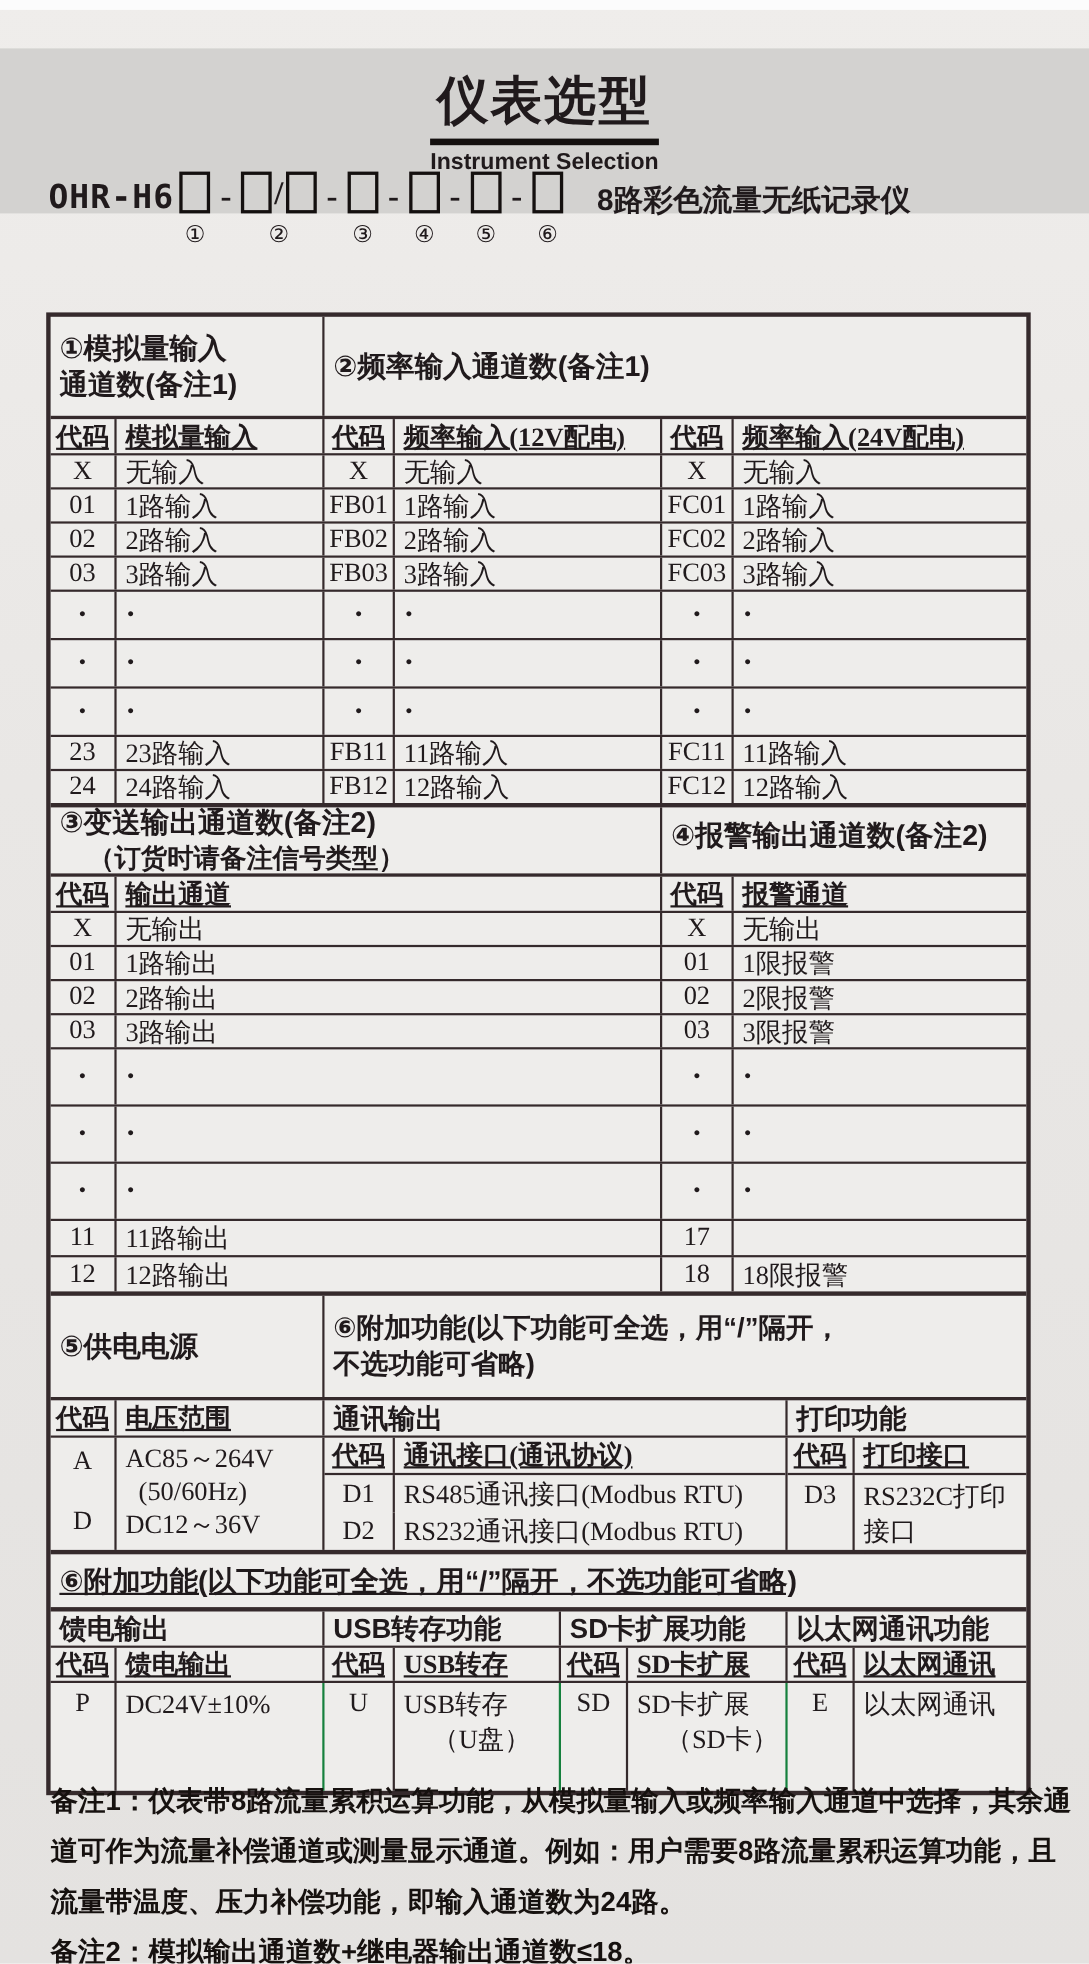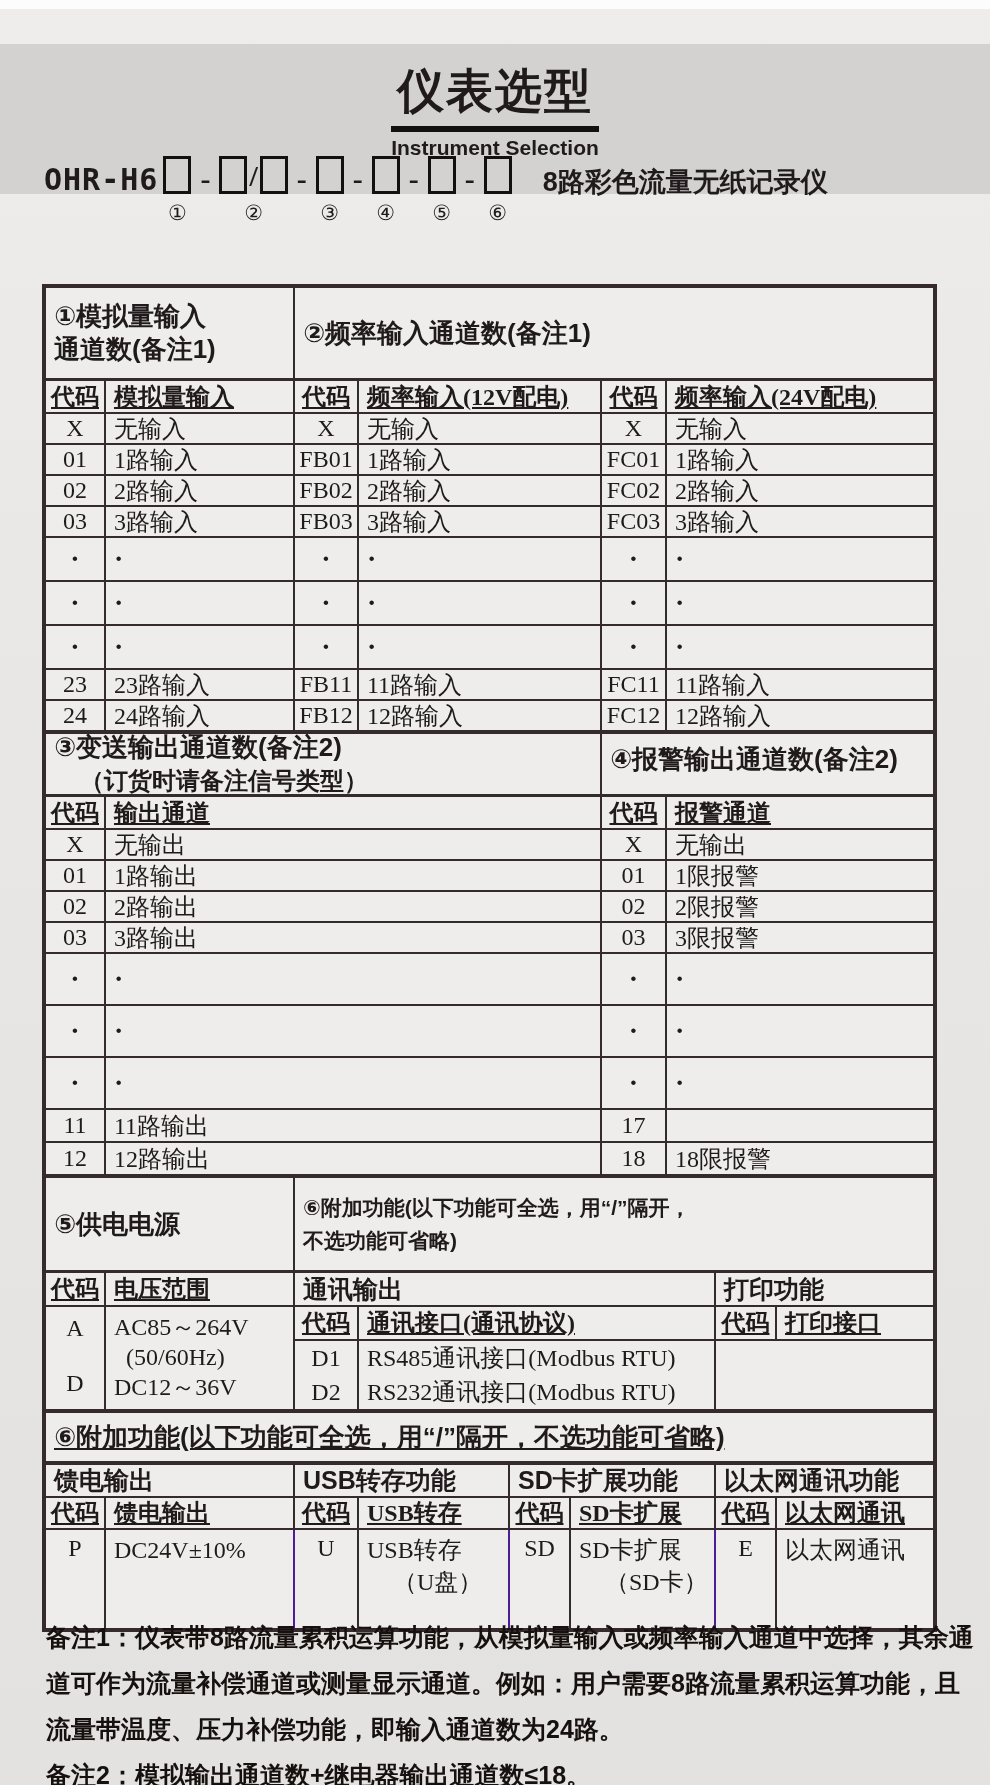--- a/index.html
+++ b/index.html
@@ -53,21 +53,21 @@
   .blk{box-sizing:border-box;border-right:2px solid #352a2c;}
   .blk.last{border-right:none;}
   .pcode{display:flex;flex-direction:column;align-items:center;justify-content:space-between;
      box-sizing:border-box;padding:8px 0 12px 0;font-size:24px;}
   .pval{display:flex;flex-direction:column;align-items:flex-start;justify-content:space-between;
      box-sizing:border-box;padding:6px 0 8px 8px;font-size:24px;line-height:28px;}
   .pval .ind{padding-left:12px;}
   .subrow{display:grid;box-sizing:border-box;}
   .subrow.bb{border-bottom:2px solid #352a2c;}
   .vcol{display:flex;flex-direction:column;align-items:flex-start;padding:4px 0 0 8px;box-sizing:border-box;
-        font-size:24px;line-height:32px;border-right:2px solid #4c1d95;}
+        font-size:24px;line-height:32px;border-right:2px solid #15803d;}
   .vcol.last{border-right:none;}
   .codetop{display:flex;justify-content:center;align-items:flex-start;padding-top:5px;box-sizing:border-box;
         font-size:24px;border-right:2px solid #352a2c;}
   
   .notes{position:absolute;left:46px;top:1614px;width:910px;
      font-family:"Liberation Sans","DejaVu Sans",sans-serif;font-weight:600;font-size:25px;color:#16110f;}
   .notes div{height:46px;line-height:46px;white-space:nowrap;}
 </style>
 </head>
 <body>
@@ -270,21 +270,21 @@
     </div>
     <div class="tr gB h33">
       <div class="td code">12</div>
       <div class="td">12路输出</div>
       <div class="td code">18</div>
       <div class="td last">18限报警</div>
     </div>
 
     <div class="tr t4 gC1 h76">
       <div class="td sechead">⑤供电电源</div>
-      <div class="td last two sechead" style="font-size:21px;">
+      <div class="td last two sechead" style="font-size:25px;">
         <span>⑥附加功能(以下功能可全选，用“/”隔开，</span>
         <span>不选功能可省略)</span>
       </div>
     </div>
     <div class="tr t3 gC2 h35">
       <div class="td code colhead">代码</div>
       <div class="td colhead">电压范围</div>
       <div class="td sechead" style="font-size:25px;">通讯输出</div>
       <div class="td last sechead" style="font-size:25px;">打印功能</div>
     </div>
@@ -309,20 +309,27 @@
         </div>
         <div class="subrow gComm h34">
           <div class="td code">D2</div>
           <div class="td last">RS232通讯接口(Modbus RTU)</div>
         </div>
       </div>
       <div class="blk last" style="width:217px;">
         <div class="subrow gPrint h34 bb">
           <div class="td code colhead">代码</div>
           <div class="td last colhead">打印接口</div>
+        </div>
+        <div class="subrow gPrint h70">
+          <div class="codetop">D3</div>
+          <div class="vcol last">
+            <span>RS232C打印</span>
+            <span>接口</span>
+          </div>
         </div>
       </div>
     </div>
 
     <div class="tr t4 h52" style="grid-template-columns:1fr;text-decoration:underline;">
       <div class="td last sechead">⑥附加功能(以下功能可全选，用“/”隔开，不选功能可省略)</div>
     </div>
     <div class="tr t4 gD2 h35">
       <div class="td sechead" style="font-size:25px;">馈电输出</div>
       <div class="td sechead" style="font-size:25px;">USB转存功能</div>

